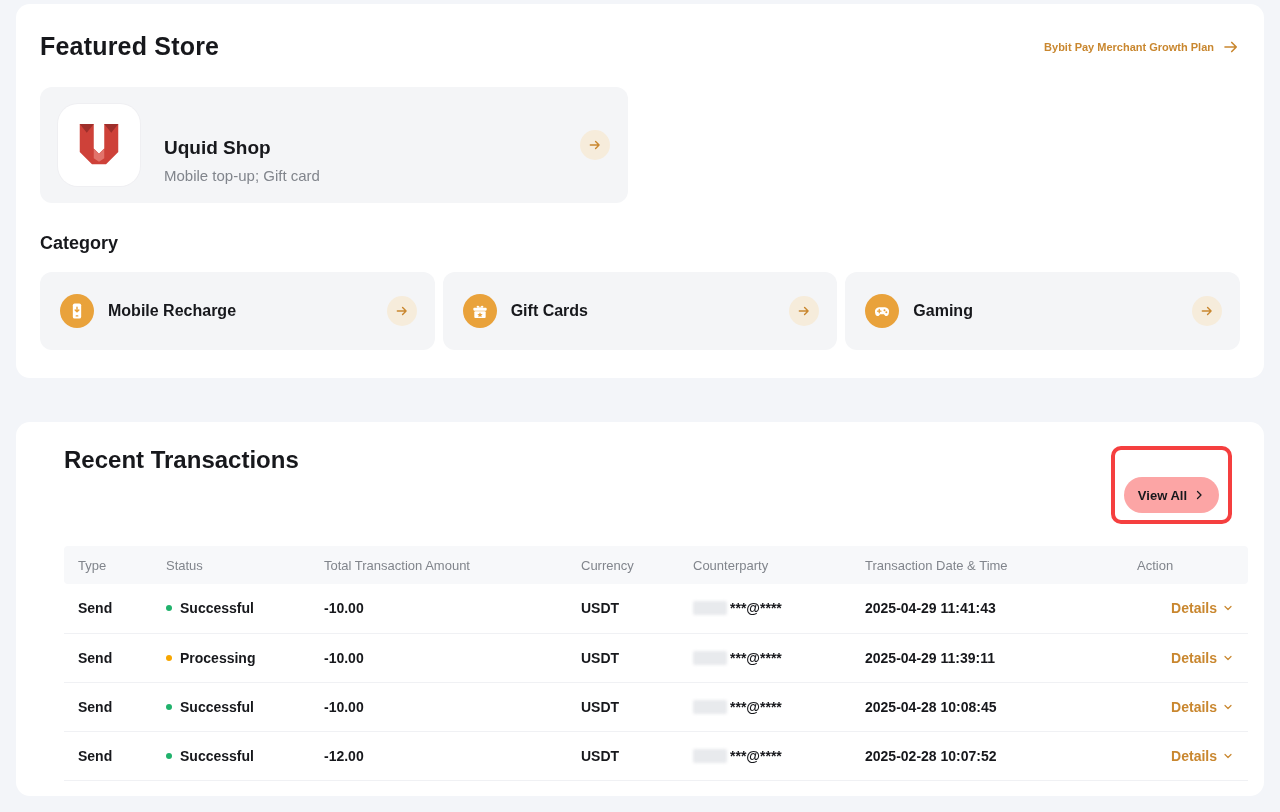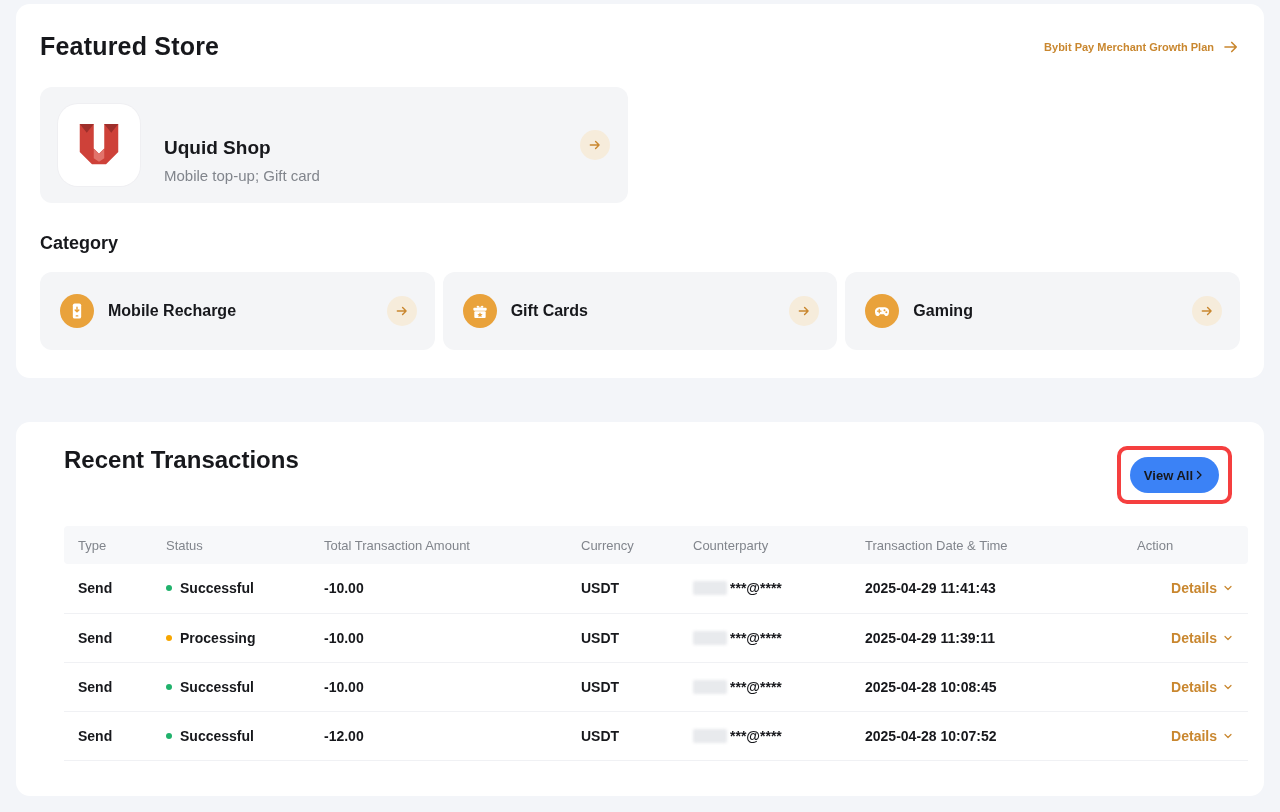--- a/index.html
+++ b/index.html
@@ -33,23 +33,23 @@
   .cat-row { display:flex; gap:8px; margin-top:18px; }
   .cat-card { flex:1; height:78px; background:var(--card_bg,#F4F5F7); border-radius:12px;
     display:flex; align-items:center; gap:14px; padding:0 18px 0 20px; cursor:pointer; }
   .cat-icon { width:34px; height:34px; border-radius:50%; background:var(--icon_gold,#E9A23B);
     display:flex; align-items:center; justify-content:center; flex:none; }
   .cat-label { flex:1; font-size:16px; font-weight:700; }
 
   .tx-head { display:flex; justify-content:space-between; }
   h2 { margin:0; font-size:24px; font-weight:700; padding-left:16px; }
   .viewall-annotation { border:4px solid var(--highlight_red,#F53F3F); border-radius:10px; padding:7px 9px; }
-  .viewall-btn { height:36px; padding:0 14px; border:none; border-radius:18px; background:#3b82f6;
+  .viewall-btn { height:36px; padding:0 14px; border:none; border-radius:18px; background:#fca5a5;
     font:700 13px "Liberation Sans",sans-serif; color:var(--text_primary,#17181C);
-    display:flex; align-items:center; cursor:pointer; }
+    display:flex; align-items:center; gap:6px; cursor:pointer;margin-top:20px; }
 
   table.tx { width:1184px; margin:22px 0 0 16px; border-collapse:collapse; }
   table.tx th { height:38px; background:var(--header_bg,#F7F8FA); font-size:13px; font-weight:400;
     color:var(--text_secondary,#81858C); text-align:left; padding:0 0 0 14px; }
   table.tx th:first-child { border-radius:4px 0 0 4px; }
   table.tx th:last-child  { border-radius:0 4px 4px 0; text-align:left; padding-right:14px; }
   table.tx td { height:49px; border-bottom:1px solid var(--divider,#F0F1F4);
     font-size:14px; font-weight:700; padding:0 0 0 14px; }
   table.tx td:last-child { text-align:right; padding-right:14px; }
   .dot { width:6px; height:6px; border-radius:50%; display:inline-block; margin-right:8px; vertical-align:2px; }
@@ -227,21 +227,21 @@
                 <path d="M6 9l6 6 6-6"></path>
               </svg>
             </a></td>
       </tr>
       <tr>
         <td>Send</td>
         <td><span class="dot" style="background: rgb(32, 178, 108);"></span><span>Successful</span></td>
         <td>-12.00</td>
         <td>USDT</td>
         <td><span class="blur-box"></span><span>***@****</span></td>
-        <td>2025-04-28 10:07:52</td>
+        <td>2025-02-28 10:07:52</td>
         <td><a class="details-link">
               <span>Details</span>
               <svg width="12" height="12" viewBox="0 0 24 24" fill="none" stroke="#C9872F" stroke-width="2.4" stroke-linecap="round" stroke-linejoin="round">
                 <path d="M6 9l6 6 6-6"></path>
               </svg>
             </a></td>
       </tr>
     </tbody>
   </table>
 </div>

